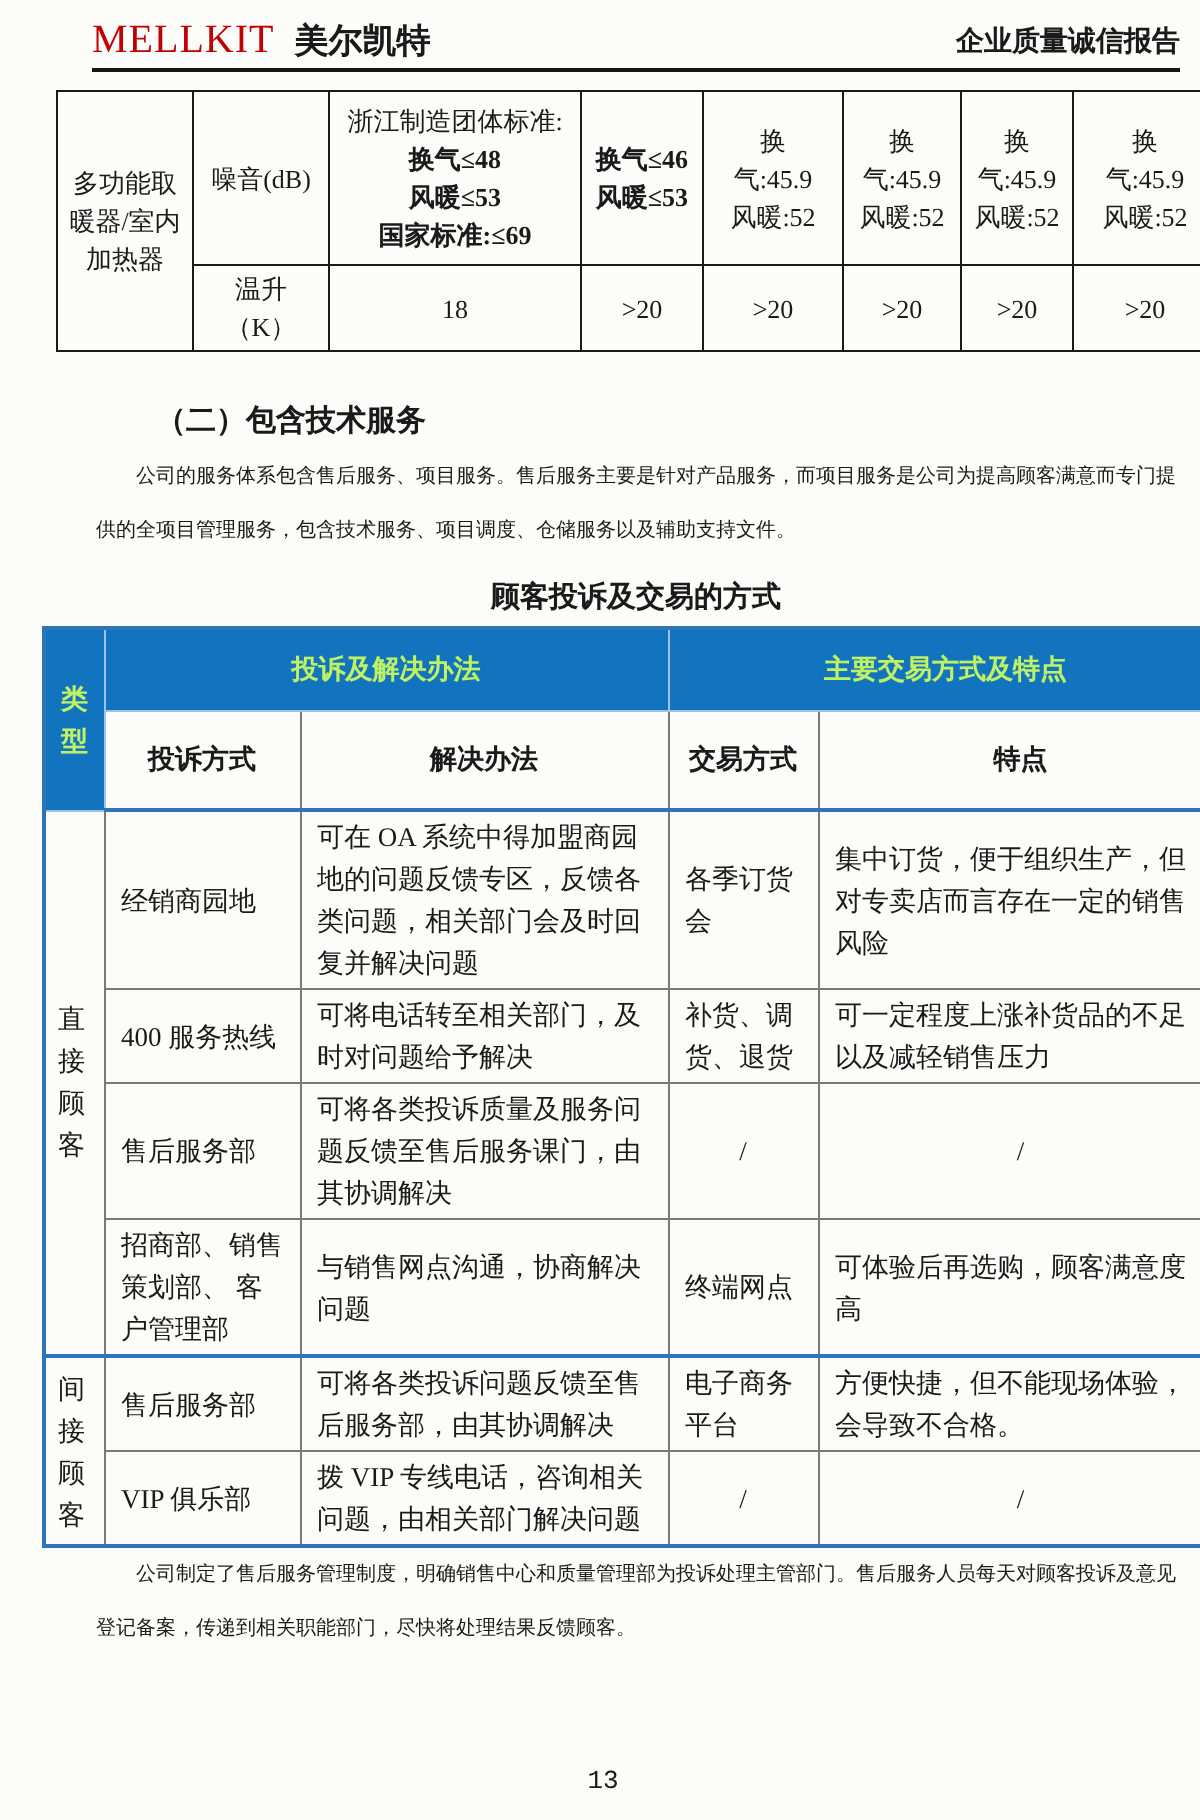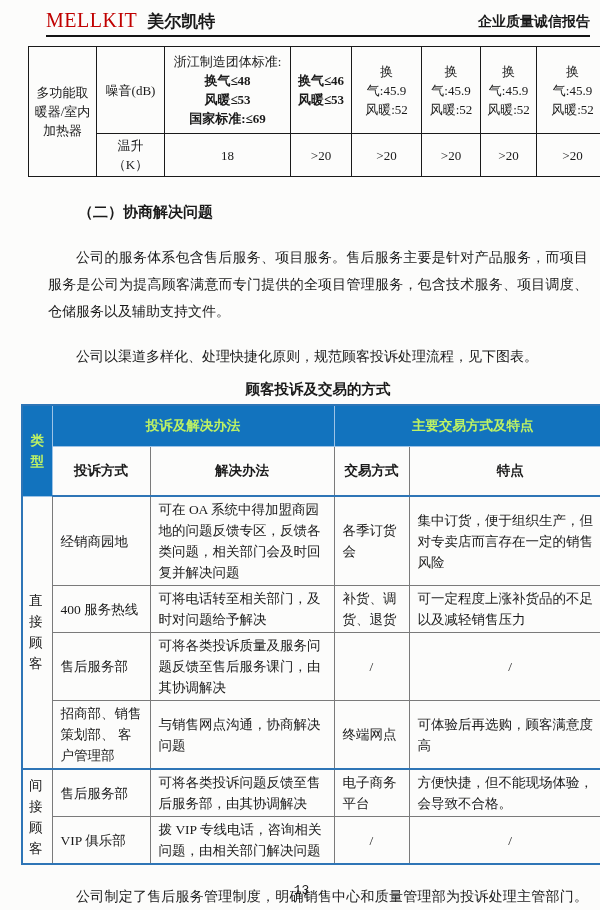--- a/index.html
+++ b/index.html
@@ -48,22 +48,22 @@
   
   .h2 {
     margin: 0 30px;
     font-weight: bold;
     font-size: 15px;
     line-height: 27px;
   }
   .h2.first { margin-top: 22px; }
   .h2.ind { text-indent: 2em; }
   .body-p {
-    margin: 18px 30px 0 30px;
-    font-size: 14px;
+    margin: 0 30px 0 30px;
+    font-size: 10px;
     line-height: 27px;
     text-indent: 2em;
     text-align: justify;
   }
 
   
   .tbl-title {
     margin-top: 10px;
     text-align: center;
     font-weight: bold;
@@ -163,23 +163,22 @@
       <td>18</td>
       <td>&gt;20</td>
       <td>&gt;20</td>
       <td>&gt;20</td>
       <td>&gt;20</td>
       <td>&gt;20</td>
     </tr>
   </tbody>
     </table>
 
-  <div class="h2 first ind">（二）协商解决问题</div>
+  <div class="h2 first ind">（二）包含技术服务</div>
   <p class="body-p">公司的服务体系包含售后服务、项目服务。售后服务主要是针对产品服务，而项目服务是公司为提高顾客满意而专门提供的全项目管理服务，包含技术服务、项目调度、仓储服务以及辅助支持文件。</p>
-  <p class="body-p">公司以渠道多样化、处理快捷化原则，规范顾客投诉处理流程，见下图表。</p>
 
   <div class="tbl-title">顾客投诉及交易的方式</div>
   <table class="main">
     <colgroup>
       <col style="width:30px">
         <col style="width:98px">
         <col style="width:184px">
         <col style="width:75px">
         <col style="width:203px">
     </colgroup>

